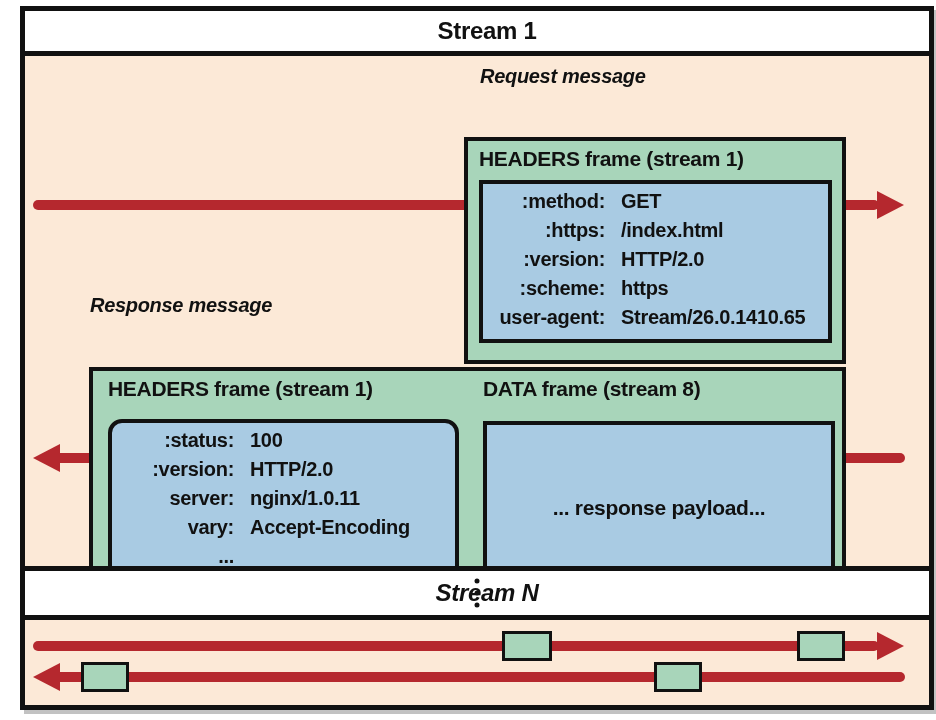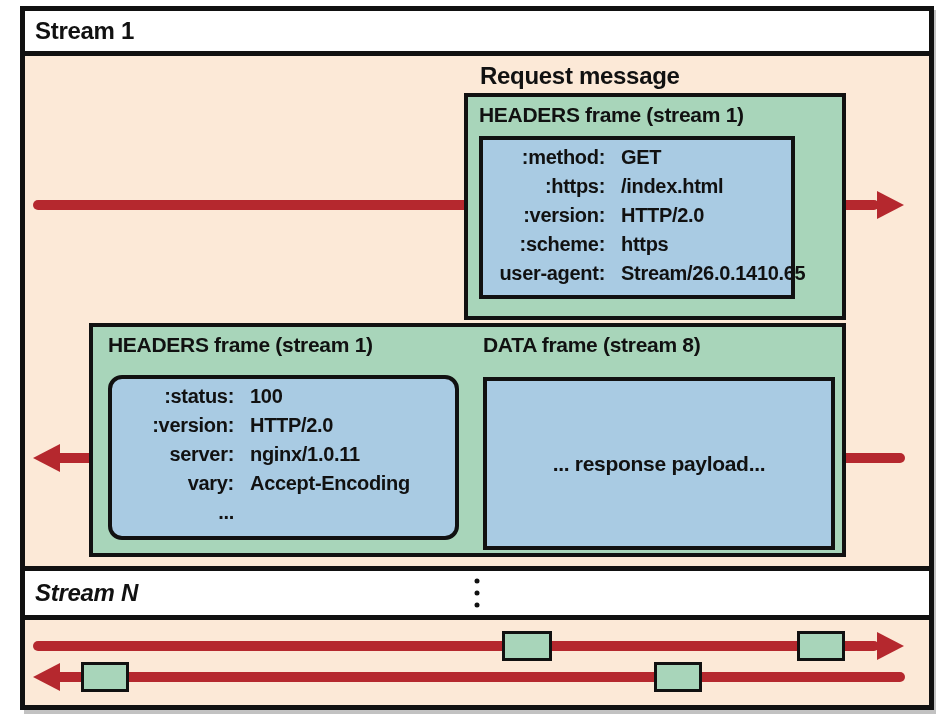--- a/index.html
+++ b/index.html
@@ -11,36 +11,36 @@
     font-family:"Liberation Sans","DejaVu Sans",sans-serif; font-weight:700; color:var(--ink);
     letter-spacing:-0.3px;
   }
   .frame{
     position:absolute; left:20px; top:6px; width:914px; height:704px;
     border:5px solid var(--ink); box-sizing:border-box; background:#fff;
     box-shadow:4px 4px 0 #c2c2c2; display:flex; flex-direction:column;
   }
   .titlebar{
     flex:none; background:#fff; border-bottom:5px solid var(--ink);
-    display:flex; align-items:center; padding-left:10px; font-size:24px;
+    display:flex; align-items:center; padding-left:20px; font-size:24px;justify-content:center;
   }
   .bar1{height:40px;}
   .barN{height:44px; position:relative;font-style:italic;}
   .body1{flex:none; position:relative; height:510px; background:var(--peach); border-bottom:5px solid var(--ink); overflow:hidden;}
   .body3{flex:1; position:relative; background:var(--peach); overflow:hidden;}
 
   .h-line{position:absolute; height:10px; border-radius:5px; background:var(--red);}
   .head-right{position:absolute; width:0; height:0;
     border-top:14px solid transparent; border-bottom:14px solid transparent; border-left:27px solid var(--red);}
   .head-left{position:absolute; width:0; height:0;
     border-top:14px solid transparent; border-bottom:14px solid transparent; border-right:27px solid var(--red);}
 
-  .msg-label{position:absolute; font-size:24px; line-height:26px; white-space:nowrap;}
+  .msg-label{position:absolute; font-size:20px; line-height:26px; white-space:nowrap;font-style:italic;}
 
-  .greenbox{position:absolute; background:var(--green); border:4px solid var(--ink); box-sizing:border-box;}
+  .greenbox{position:absolute; background:var(--green); border:4px solid var(--ink); box-sizing:border-box;margin-top:44px;}
   .frame-title{position:absolute; left:15px; top:5px; font-size:21px; line-height:26px; white-space:nowrap;}
   .bluebox{position:absolute; background:var(--blue); border:4px solid var(--ink); box-sizing:border-box;}
 
   .kv{display:grid; grid-template-columns:118px 1fr; column-gap:16px;
       padding:3px 4px 0 4px; font-size:20px; line-height:29px;}
   .kv .k{text-align:right; white-space:nowrap;}
   .kv .v{text-align:left; white-space:nowrap;}
 
   .payload{display:flex; align-items:center; justify-content:center; font-size:21px;}
 
@@ -69,36 +69,37 @@
 
       <div>
         <div class="h-line" style="left:30px; top:397px; width:850px;"></div>
         <div class="head-left" style="left:8px; top:388px;"></div>
       </div>
 
       <div class="msg-label" style="left:455px; top:7px;">Request message</div>
 
       <div class="greenbox" style="left:439px; top:37px; width:382px; height:227px;">
         <div class="frame-title" style="left:11px;">HEADERS frame (stream 1)</div>
-        <div class="bluebox" style="left:11px; top:39px; width:316px; height:163px;">
+        <div class="bluebox" style="left:11px; top:39px; width:353px; height:163px;">
           <div class="kv">
             <span class="k">:method:</span>
             <span class="v">GET</span>
             <span class="k">:https:</span>
             <span class="v">/index.html</span>
             <span class="k">:version:</span>
             <span class="v">HTTP/2.0</span>
             <span class="k">:scheme:</span>
             <span class="v">https</span>
             <span class="k">user-agent:</span>
             <span class="v">Stream/26.0.1410.65</span>
           </div>
         </div>
       </div>
 
+      <div class="msg-label" style="left:65px; top:236px;">Response message</div>
 
       <div class="greenbox" style="left:64px; top:267px; width:757px; height:234px;">
         <div class="frame-title" style="left:15px;">HEADERS frame (stream 1)</div>
         <div class="frame-title" style="left:390px;">DATA frame (stream 8)</div>
 
         <div class="bluebox" style="left:15px; top:48px; width:351px; height:165px;border-radius:14px;">
           <div class="kv">
             <span class="k">:status:</span>
             <span class="v">100</span>
             <span class="k">:version:</span>

